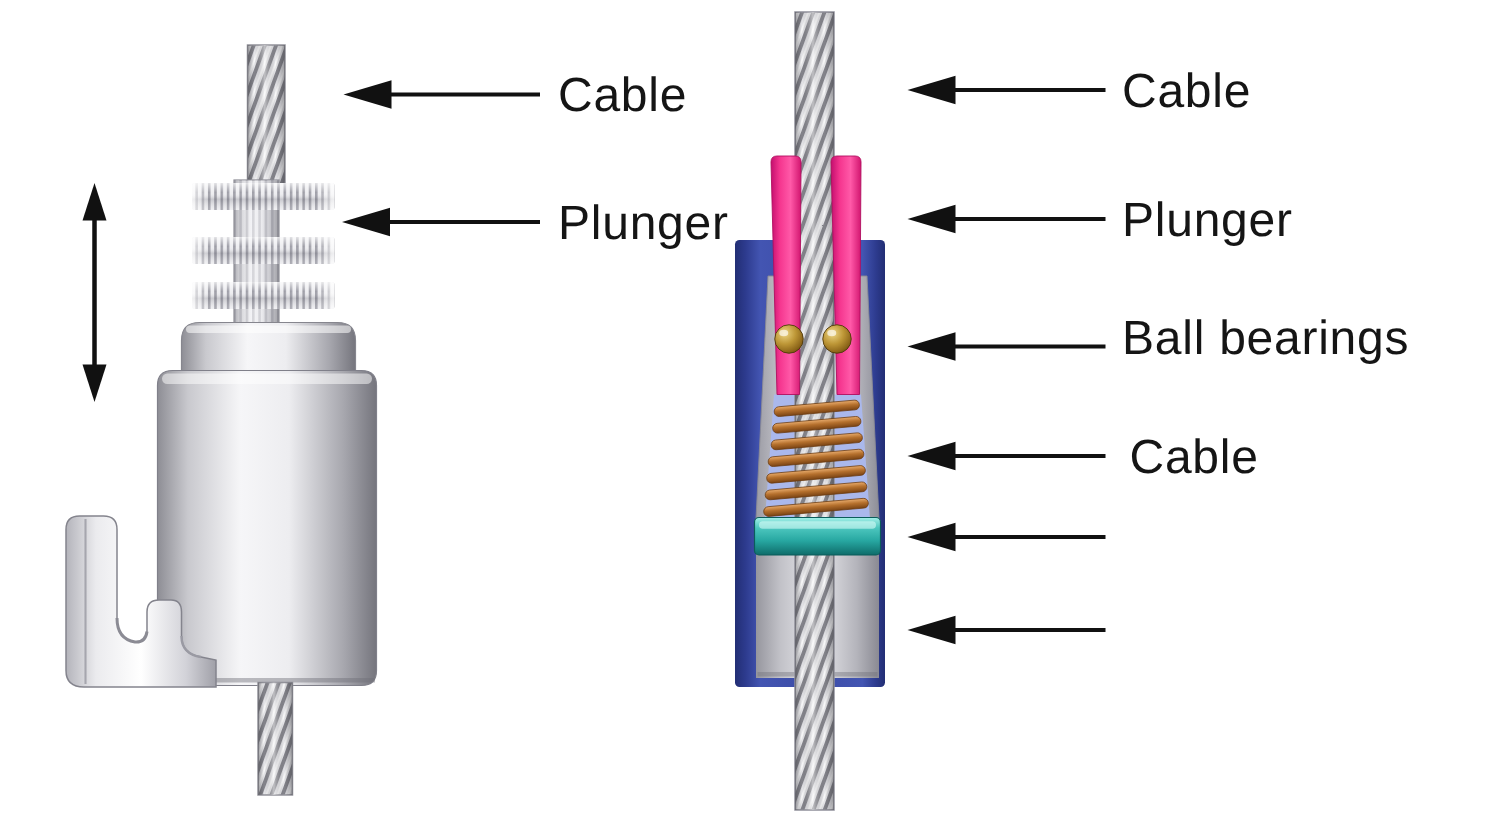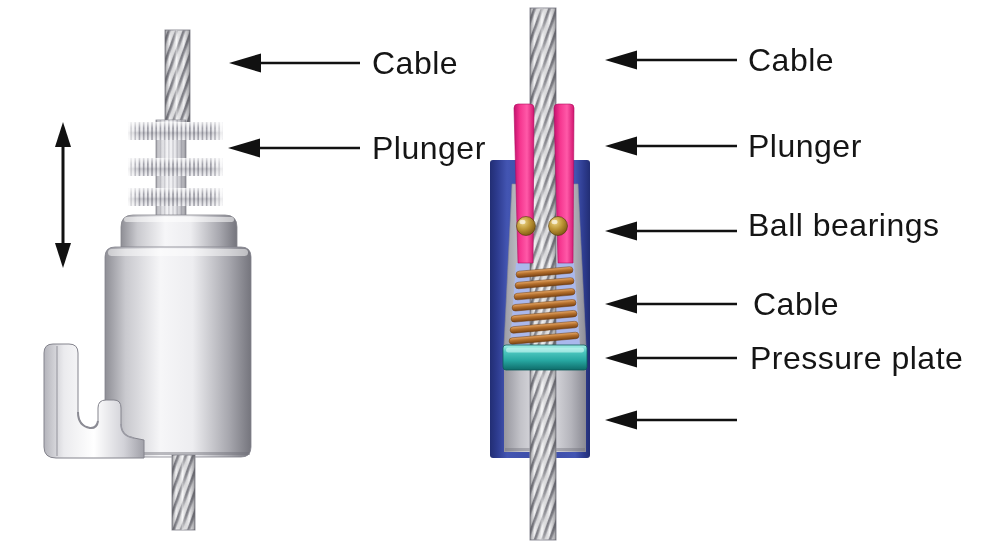--- a/index.html
+++ b/index.html
@@ -266,14 +266,13 @@
     </g>
   </svg>
 
   <div class="lbl" style="left:372px;top:44px">Cable</div>
   <div class="lbl" style="left:372px;top:129px">Plunger</div>
 
   <div class="lbl" style="left:748px;top:41px">Cable</div>
   <div class="lbl" style="left:748px;top:127px">Plunger</div>
   <div class="lbl" style="left:748px;top:206px">Ball bearings</div>
   <div class="lbl" style="left:753px;top:285px">Cable</div>
-  <div class="lbl" style="left:750px;top:339px">Pressure plate</div>
 </div>
 
 </body></html>

